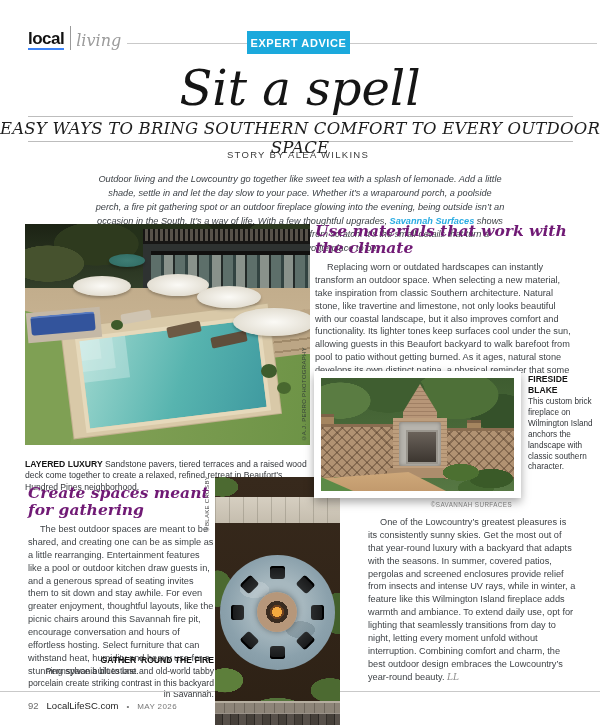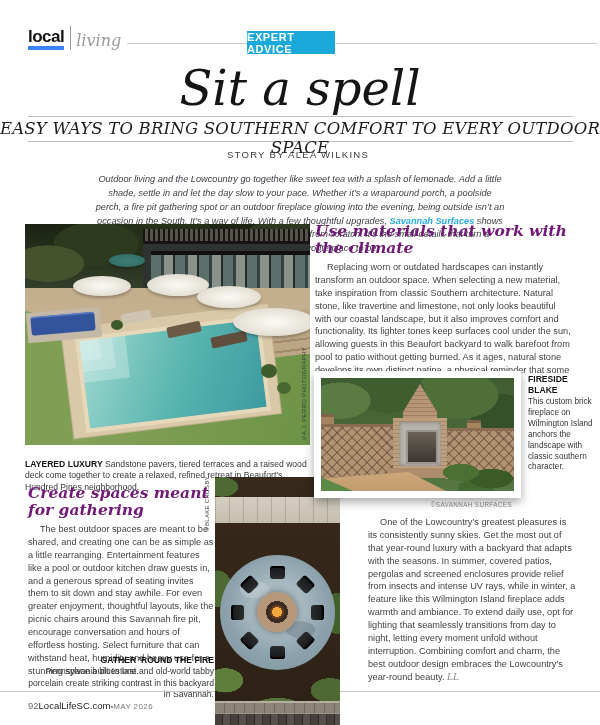--- a/index.html
+++ b/index.html
@@ -2,25 +2,25 @@
 <html><head>
 <meta charset="utf-8">
 <style>
   html,body{margin:0;padding:0;background:#e8e8e8;}
   .page{position:relative;width:600px;height:725px;background:#ffffff;overflow:hidden;
         font-family:"Liberation Sans",sans-serif;color:#3f4347;}
   .abs{position:absolute;}
 
   
   .logo-wrap{left:28px;top:28px;height:22px;display:flex;align-items:flex-end;z-index:3;background:#fff;padding-right:6px;}
-  .logo-local{font-weight:bold;font-size:17px;color:#111;letter-spacing:-0.5px;border-bottom:4px solid #3b82f6;line-height:1;padding-bottom:1px;}
+  .logo-local{font-weight:bold;font-size:17px;color:#111;letter-spacing:-0.5px;border-bottom:2px solid #3b82f6;line-height:1;padding-bottom:1px;}
   .logo-bar{width:1px;height:24px;background:#9a9a9a;margin:0 5px 0 6px;}
   .logo-living{font-family:"DejaVu Serif",serif;font-style:italic;font-size:16px;color:#9b9b9b;line-height:1;padding-bottom:1px;}
   .header-rule{left:90px;right:3px;top:43px;height:1px;background:#c9c9c9;}
-  .badge{left:247px;top:31px;width:88px;height:23px;background:#1ba9dc;color:#fff;
+  .badge{left:247px;top:31px;width:103px;height:23px;background:#1ba9dc;color:#fff;
          display:flex;align-items:center;justify-content:center;font-size:11px;font-weight:bold;
          letter-spacing:0.6px;z-index:4;}
 
   
   .title{left:0;right:0;top:62px;text-align:center;font-family:"DejaVu Serif",serif;font-style:italic;
          font-size:48px;color:#151515;line-height:1.1;z-index:2;}
   .rule1{left:28px;right:27px;top:116px;height:1px;background:#bdbdbd;z-index:1;}
   .rule2{left:28px;right:27px;top:141px;height:1px;background:#bdbdbd;}
   .subtitle{left:0;right:0;top:119px;text-align:center;font-family:"DejaVu Serif",serif;font-style:italic;
             font-size:16.5px;color:#1d1d1d;letter-spacing:0.2px;z-index:2;}
@@ -46,21 +46,21 @@
   .fireside{left:528px;top:374px;width:67px;font-size:8.2px;line-height:1.32;color:#33363a;}
   .fireside .lead{font-weight:bold;font-size:8.6px;color:#141414;line-height:1.25;display:block;margin-bottom:2px;}
   .credit-h{font-size:6.3px;color:#8a8a8a;letter-spacing:0.4px;}
   .credit-savannah{left:314px;top:501px;width:198px;text-align:right;}
   .credit-v{font-size:6px;color:#4a4a4a;letter-spacing:0.3px;writing-mode:vertical-rl;transform:rotate(180deg);white-space:nowrap;}
   .credit-pool{right:3px;bottom:4px;color:#35403a;}
   .credit-firepit{left:204px;top:476px;}
 
   
   .footer-rule{left:0;right:0;top:691px;height:1px;background:#c9c9c9;}
-  .footer{left:28px;top:700px;display:flex;align-items:baseline;}
+  .footer{left:28px;top:700px;display:flex;align-items:baseline;gap:8px;}
   .folio{font-size:9.5px;color:#6b6b6b;}
   .site{font-size:9.5px;font-weight:normal;color:#222;}
   .issue-sep{font-size:8px;color:#777;}
   .issue{font-size:8px;color:#777;letter-spacing:0.4px;}
 
   
   .pool-photo{left:25px;top:224px;width:285px;height:221px;overflow:hidden;background:#7d9a52;}
   .pp-top{position:absolute;left:0;top:0;width:100%;height:66px;
     background:
       radial-gradient(ellipse 60px 30px at 8% 60%, #46522e 0 60%, transparent 61%),

